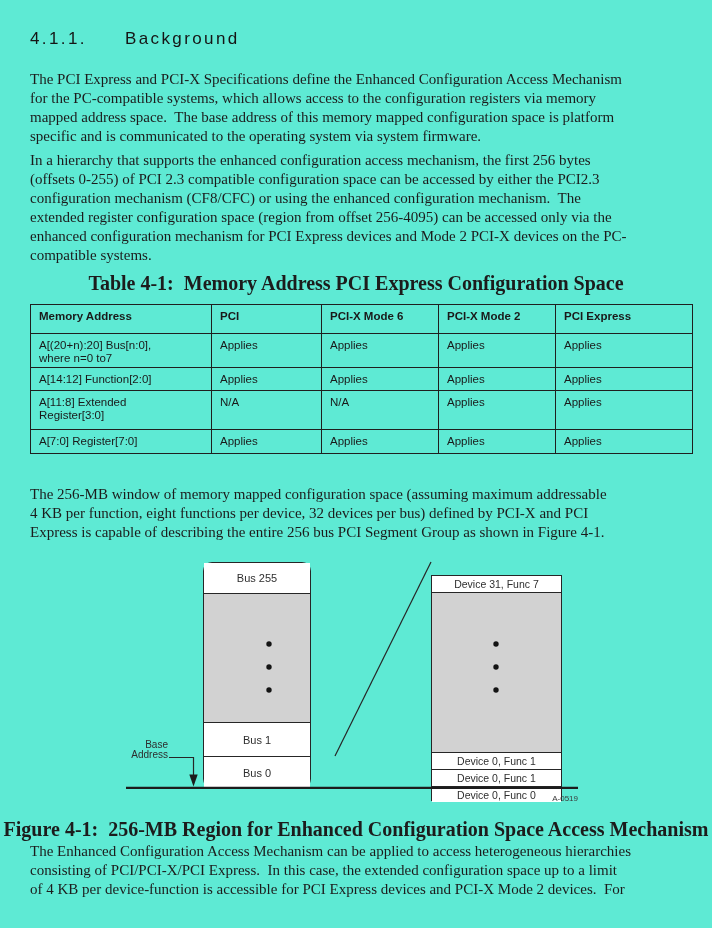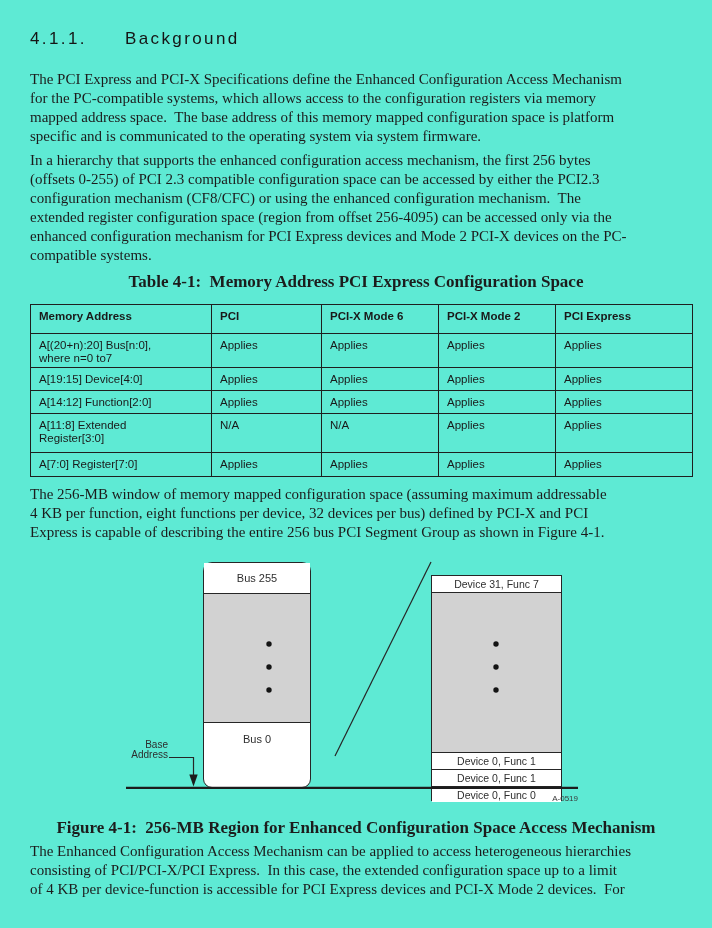--- a/index.html
+++ b/index.html
@@ -33,21 +33,21 @@
     line-height: 19px;
     white-space: pre-wrap;
     margin: 0;
   }
 
   
   .cap {
     left: 30px; width: 652px;
     text-align: center;
     font-weight: bold;
-    font-size: 17px;
+    font-size: 20px;
     white-space: pre-wrap;
   }
 
   
   .cfg-table {
     left: 30px; top: 304px;
     border-collapse: collapse;
     table-layout: fixed;
     width: 662px;
   }
@@ -150,27 +150,20 @@
       <th>PCI Express</th>
     </tr>
     <tr class="rh-r0">
       <td>A[(20+n):20] Bus[n:0],
 where n=0 to7</td>
       <td>Applies</td>
       <td>Applies</td>
       <td>Applies</td>
       <td>Applies</td>
     </tr>
-    <tr class="rh-r1">
-      <td>A[19:15] Device[4:0]</td>
-      <td>Applies</td>
-      <td>Applies</td>
-      <td>Applies</td>
-      <td>Applies</td>
-    </tr>
     <tr class="rh-r2">
       <td>A[14:12] Function[2:0]</td>
       <td>Applies</td>
       <td>Applies</td>
       <td>Applies</td>
       <td>Applies</td>
     </tr>
     <tr class="rh-r3">
       <td>A[11:8] Extended
 Register[3:0]</td>
@@ -191,20 +184,21 @@
 
   <p class="abs body-par" style="top:485px">The 256-MB window of memory mapped configuration space (assuming maximum addressable
 4 KB per function, eight functions per device, 32 devices per bus) defined by PCI-X and PCI
 Express is capable of describing the entire 256 bus PCI Segment Group as shown in Figure 4-1.</p>
 
   <div class="abs figure">
 
     <div class="stack" style="left:203px; top:7px; width:108px; height:226px;border-radius:9px;">
       <div class="seg" style="height:30px">Bus 255</div>
       <div class="seg gray" style="height:129px"></div>
+      <div class="seg" style="height:34px">Bus 1</div>
       <div class="seg" style="height:33px">Bus 0</div>
     </div>
 
     <div class="stack" style="left:431px; top:20px; width:131px; height:226px;">
       <div class="seg devlbl" style="height:16px">Device 31, Func 7</div>
       <div class="seg gray" style="height:160px"></div>
       <div class="seg devlbl" style="height:17px">Device 0, Func 1</div>
       <div class="seg devlbl" style="height:17px">Device 0, Func 1</div>
       <div class="seg devlbl" style="height:16px">Device 0, Func 0</div>
     </div>

